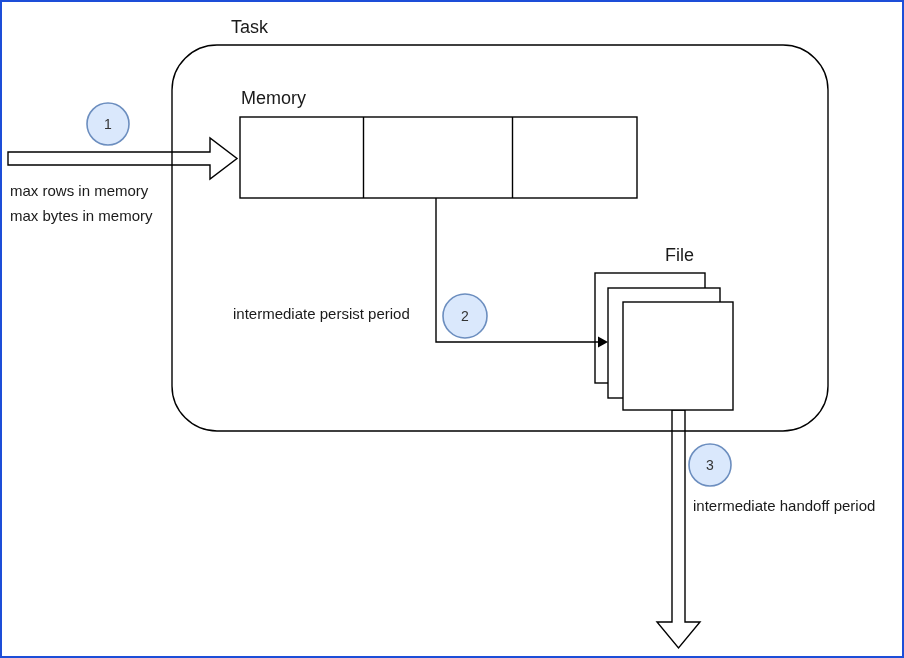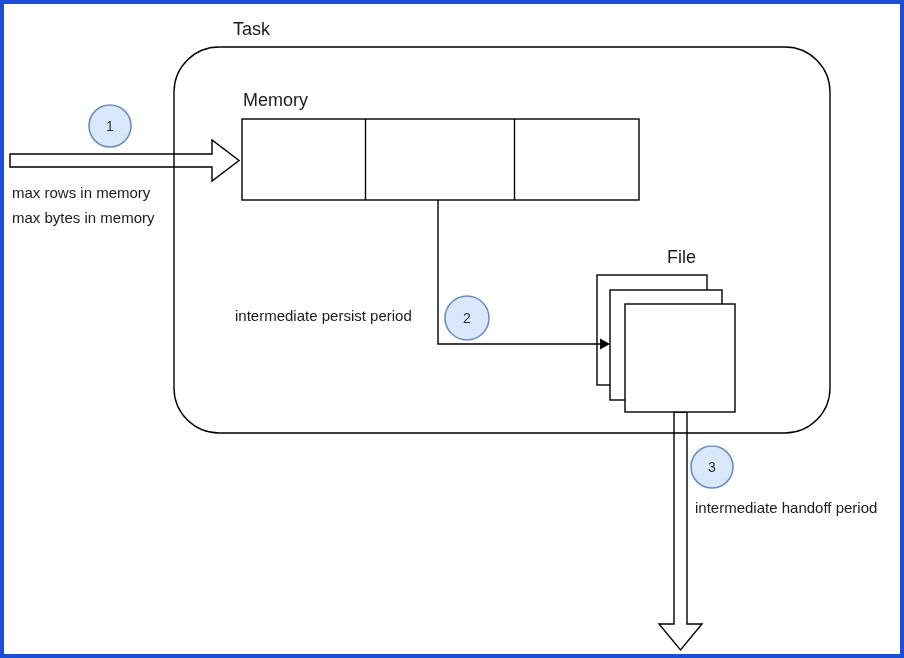--- a/index.html
+++ b/index.html
@@ -6,21 +6,21 @@
     margin: 0;
     padding: 0;
     background: #ffffff;
     font-family: "Liberation Sans", sans-serif;
   }
   .canvas {
     position: relative;
     width: 904px;
     height: 658px;
     box-sizing: border-box;
-    border: 4px solid #1d4ed8;
+    border: 2px solid #1d4ed8;
     background: #ffffff;
     overflow: hidden;
   }
   svg { display: block; }
   .shape-label {
     font-family: "Liberation Sans", sans-serif;
     font-size: 18px;
     fill: #1a1a1a;
   }
   .annotation {

